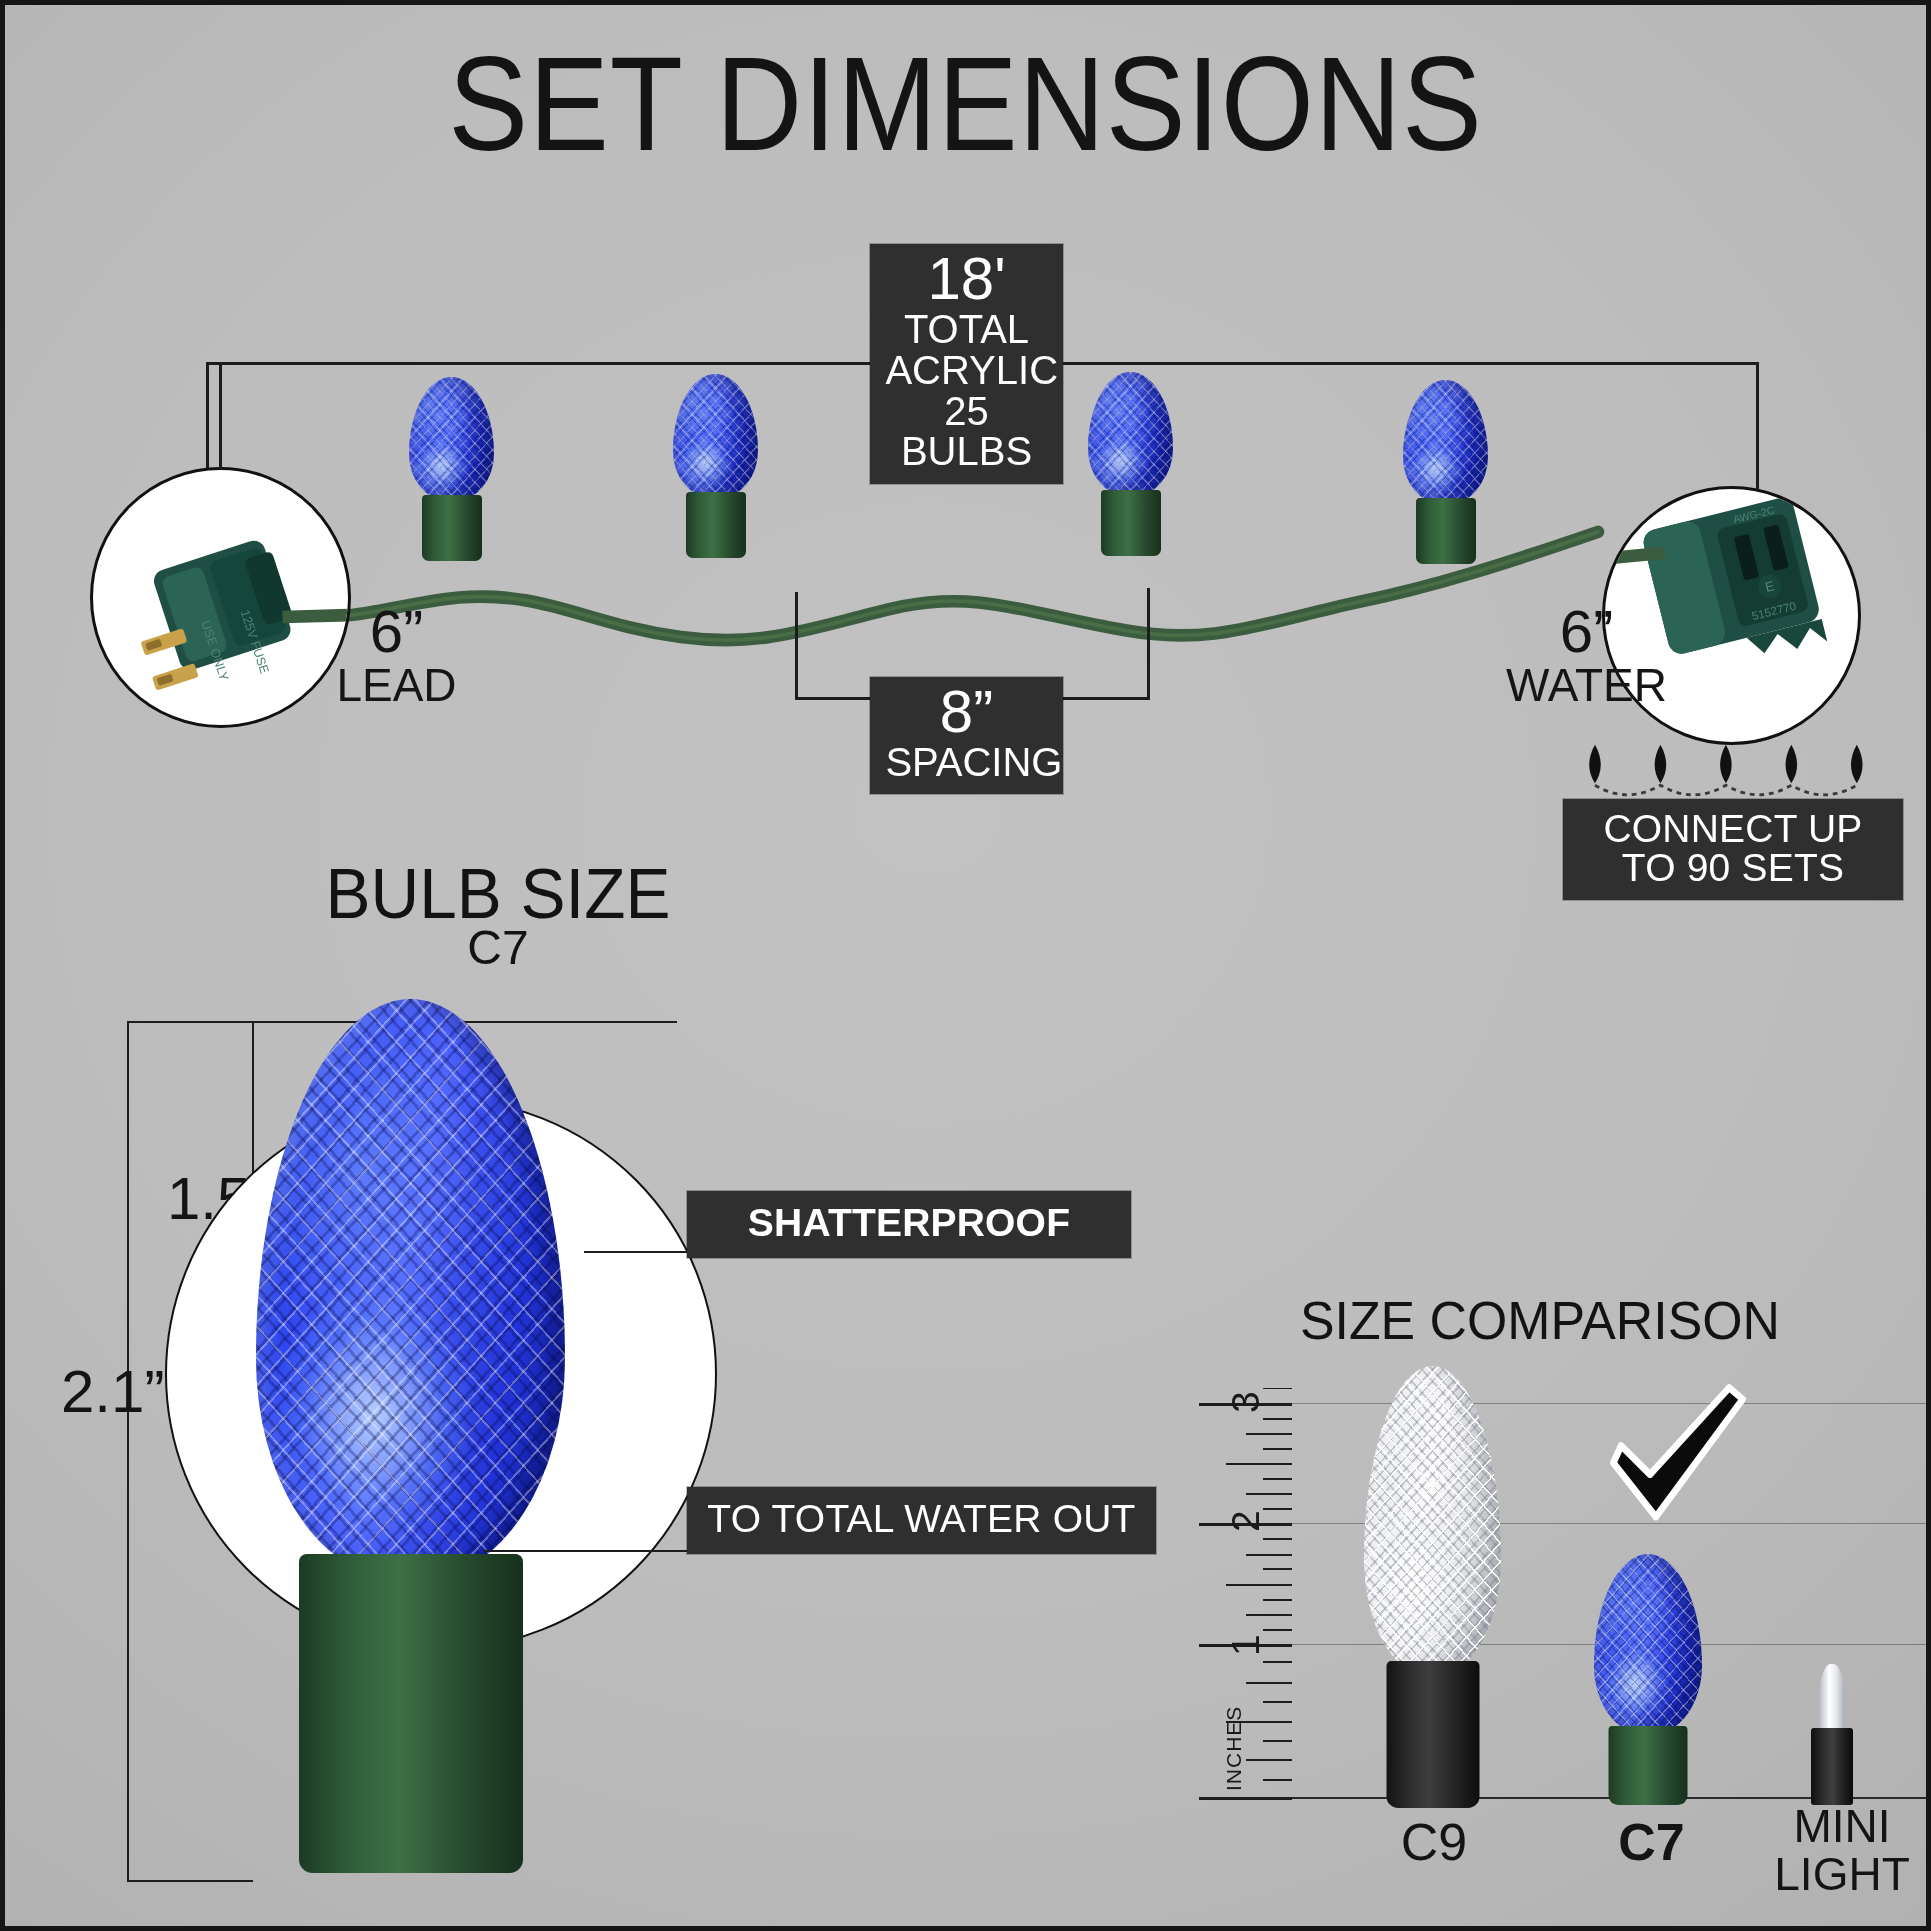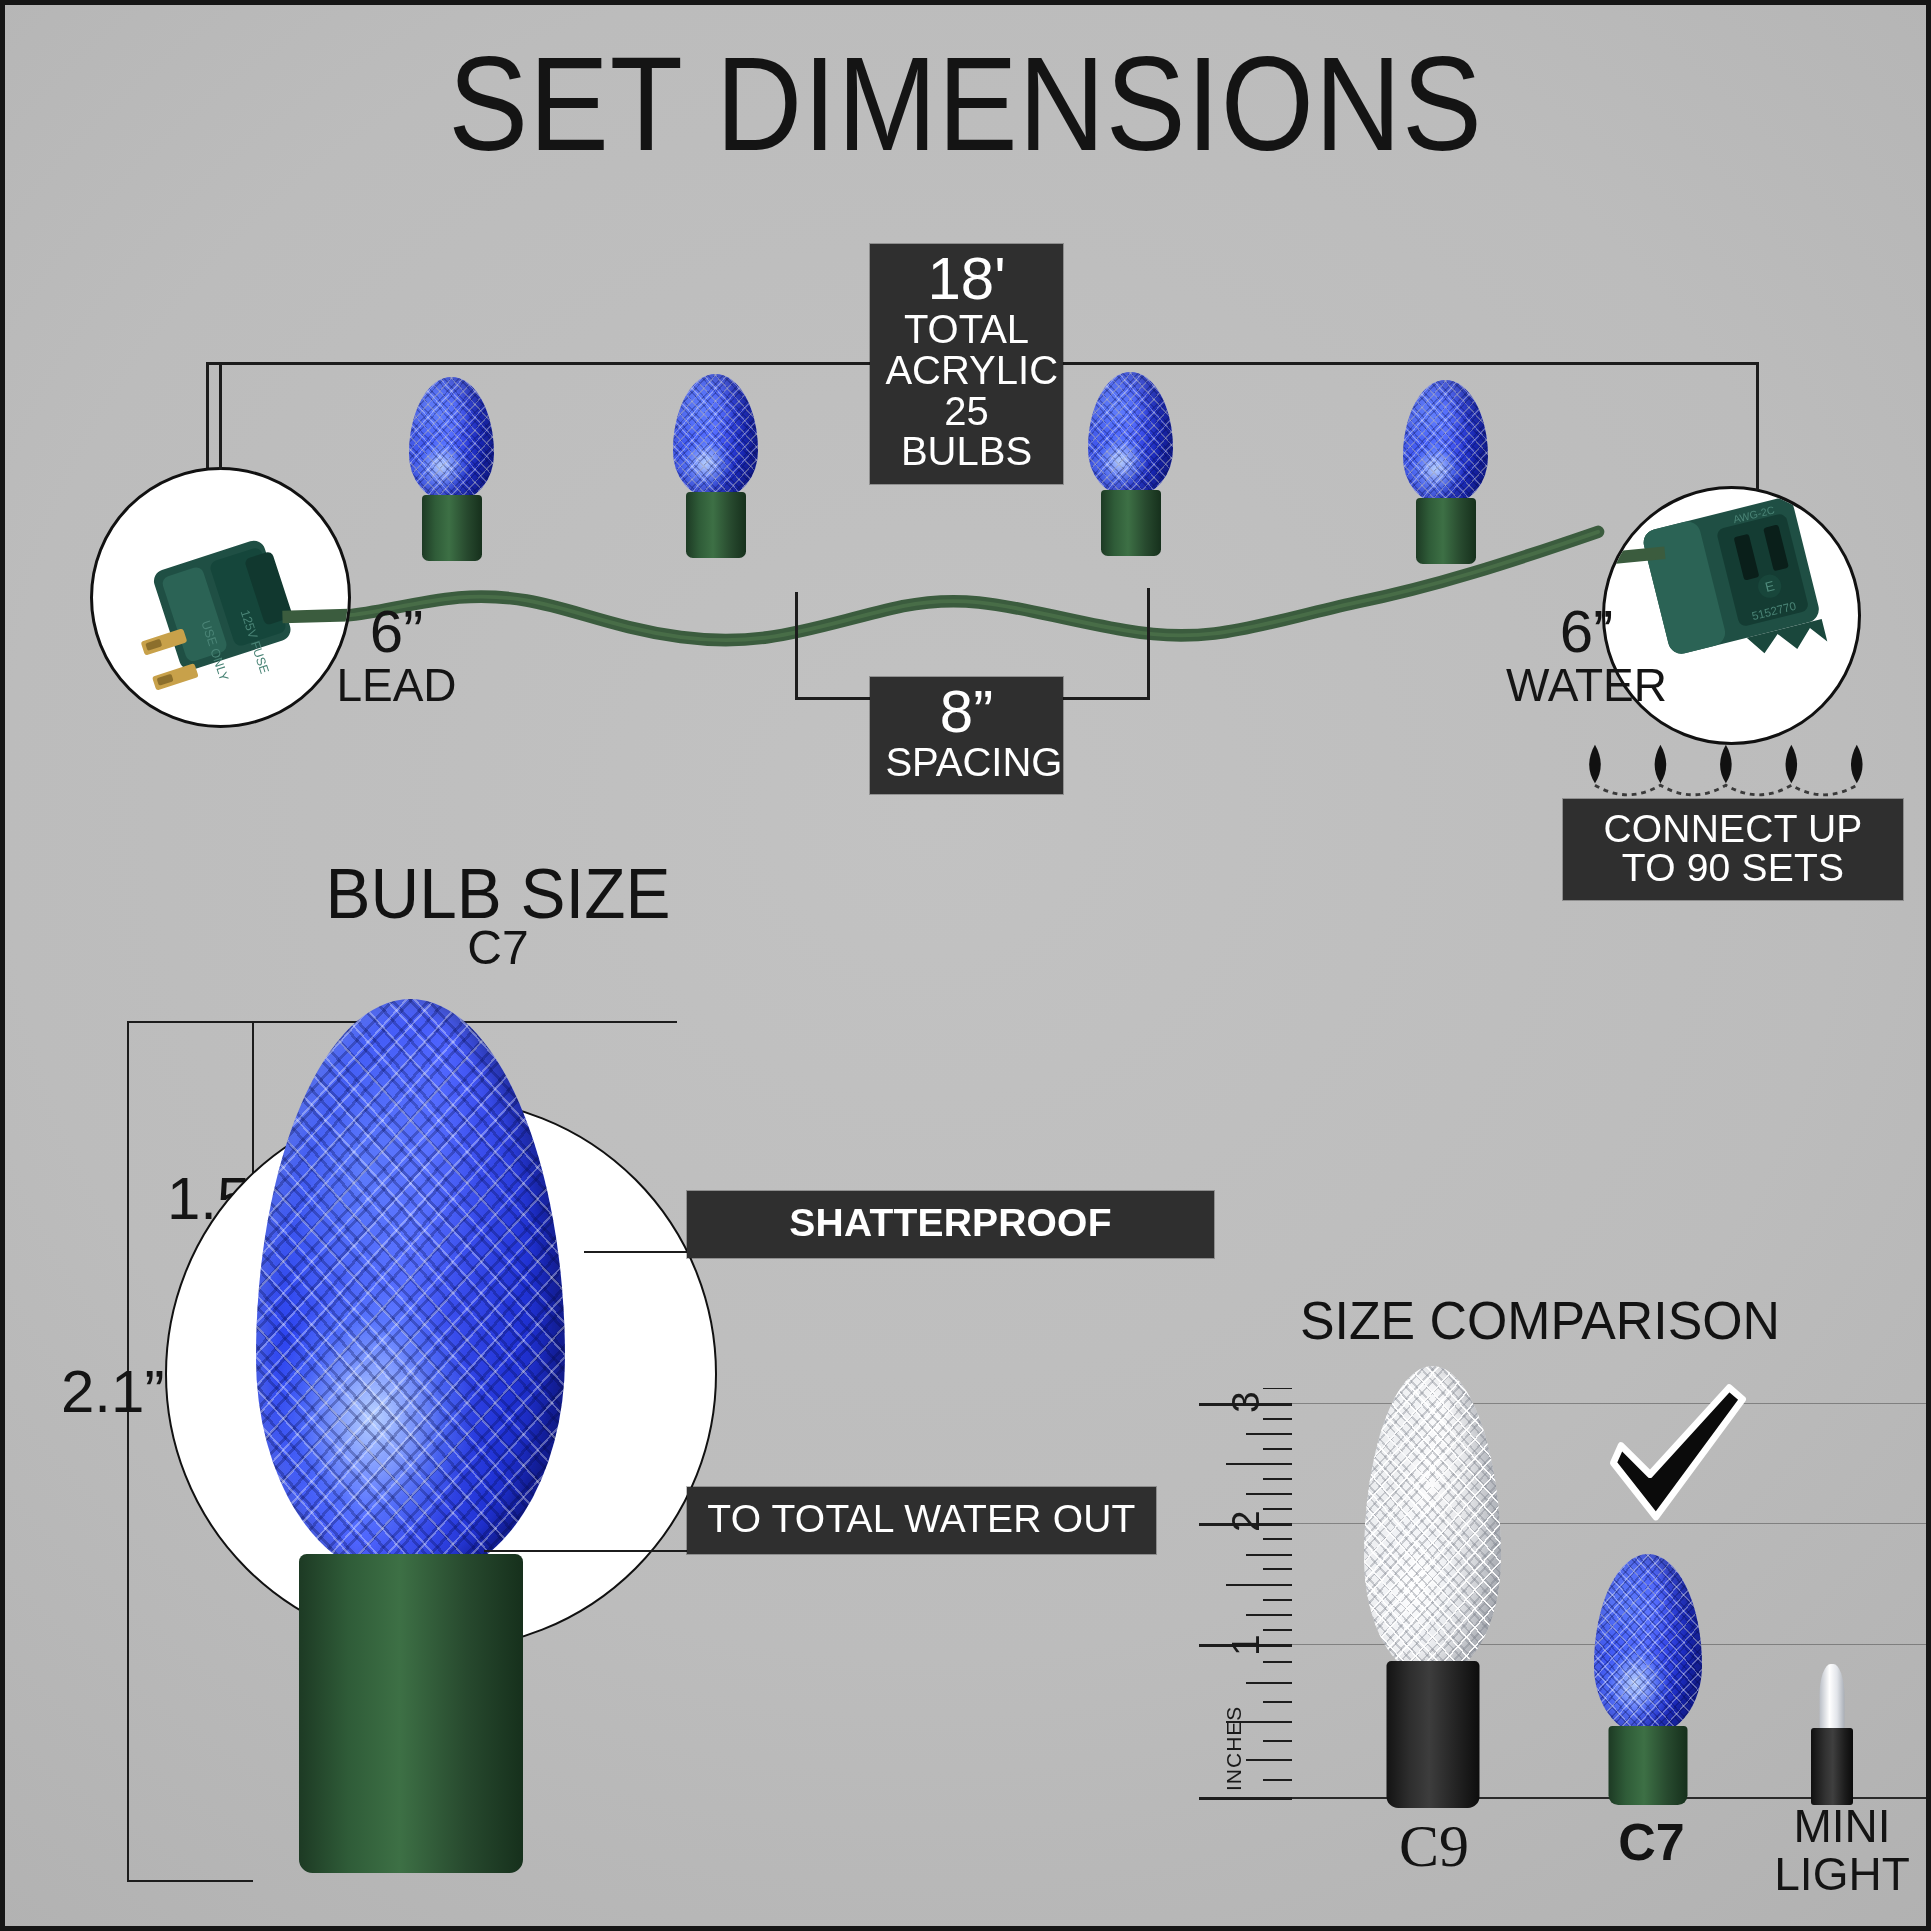--- a/index.html
+++ b/index.html
@@ -289,21 +289,21 @@
       <div class="facets" style="background-size:auto; background-image:
              repeating-linear-gradient(48deg, rgba(255,255,255,.32) 0 1.9px, rgba(255,255,255,0) 1.9px 21px),
              repeating-linear-gradient(-48deg, rgba(255,255,255,.32) 0 1.9px, rgba(255,255,255,0) 1.9px 21px),
              repeating-linear-gradient(48deg, rgba(5,10,70,.28) 7.7px 10.6px, rgba(0,0,0,0) 10.6px 21px),
              repeating-linear-gradient(-48deg, rgba(5,10,70,.28) 7.7px 10.6px, rgba(0,0,0,0) 10.6px 21px);"></div>
     </div>
     <div class="socket" style="top:555px; width:224px; height:319px; border-radius:7.7px 7.7px 13.5px 13.5px;"></div>
   </div>
 
   <div class="dline" style="left:579px; top:1246px; width:108px; height:1.9px;"></div>
-  <div class="chip" style="left:682px; top:1186px; width:527px; padding-top:11.6px; padding-bottom:15.4px;">
+  <div class="chip" style="left:682px; top:1186px; width:444px; padding-top:11.6px; padding-bottom:15.4px;">
     <span class="bold">SHATTERPROOF</span>
   </div>
 
   <div class="dline" style="left:479px; top:1545px; width:210px; height:1.9px;"></div>
   <div class="chip" style="left:682px; top:1482px; width:469px; padding-top:11.6px; padding-bottom:15.4px;">
     <span class="reg">TO TOTAL WATER OUT</span>
   </div>
 
   <div style="position:absolute; left:1284px; top:1284px; width:502px; text-align:center; font-size:54px; font-weight:300; color:#131313; transform:scaleX(0.96);">SIZE COMPARISON</div>
 
@@ -375,21 +375,21 @@
   <svg class="checkmark" width="164" height="174" style="left:1591px; top:1369px;" viewBox="0 0 170 180">
     <path d="M 18 92 L 26 74 L 56 104 L 138 14 L 152 26 L 62 148 Z" fill="#0b0b0b" stroke="#ffffff" stroke-width="7" stroke-linejoin="round"></path>
   </svg>
 
   <div class="minilight" style="left:1798px; top:1659px; width:58px; height:137px;">
     <div class="tip" style="top:0; width:25px; height:70px;"></div>
     <div class="base" style="top:64px; width:42px; height:77px;"></div>
   </div>
 
   <div class="complbl" style="left:1352px; top:1811px; width:154px;">
-    <span style="font-size:60px; font-weight:300;font-family:Liberation Serif, serif;">C9</span>
+    <span style="font-size:52px; font-weight:300;">C9</span>
   </div>
   <div class="complbl" style="left:1574px; top:1811px; width:145px;">
     <span style="font-size:52px; font-weight:700;">C7</span>
   </div>
   <div class="complbl" style="left:1750px; top:1798px; width:174px; line-height:1.04;">
     <div style="font-size:46px; font-weight:300;">MINI</div>
     <div style="font-size:46px; font-weight:300;">LIGHT</div>
   </div>
 
 </div>

